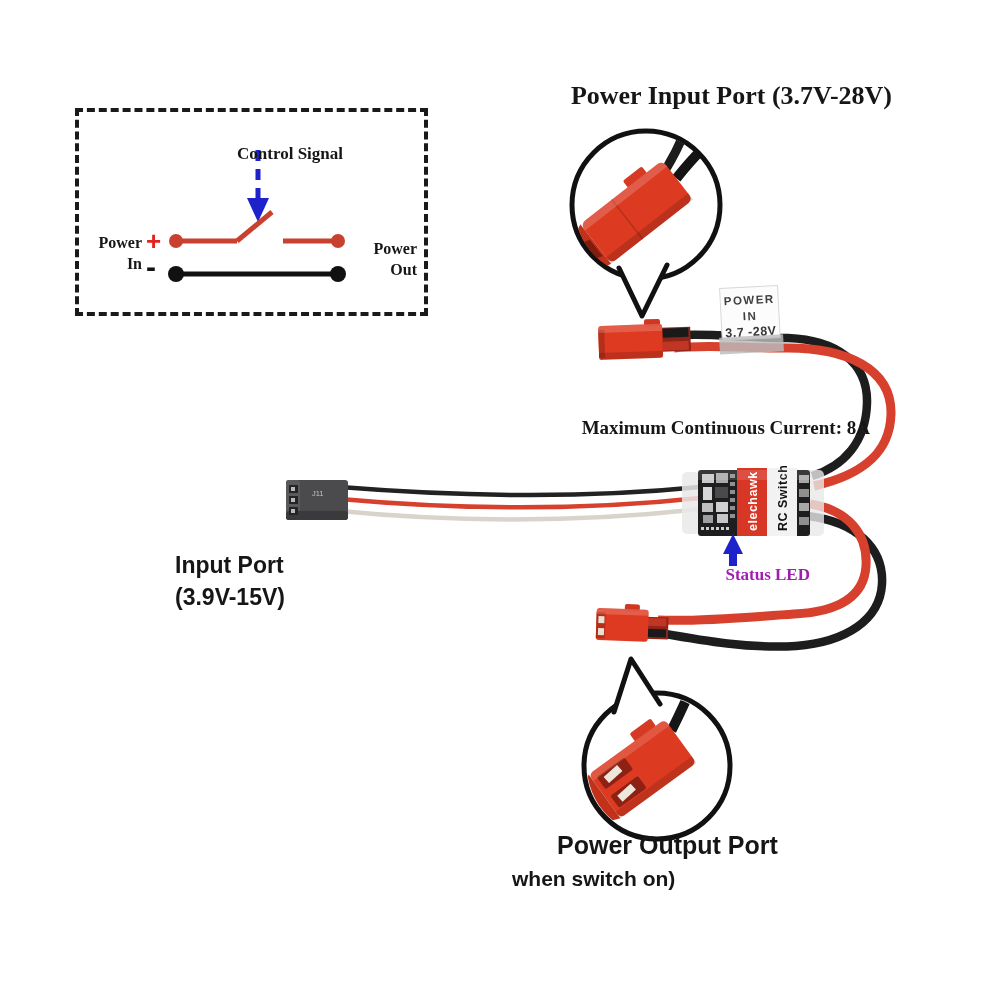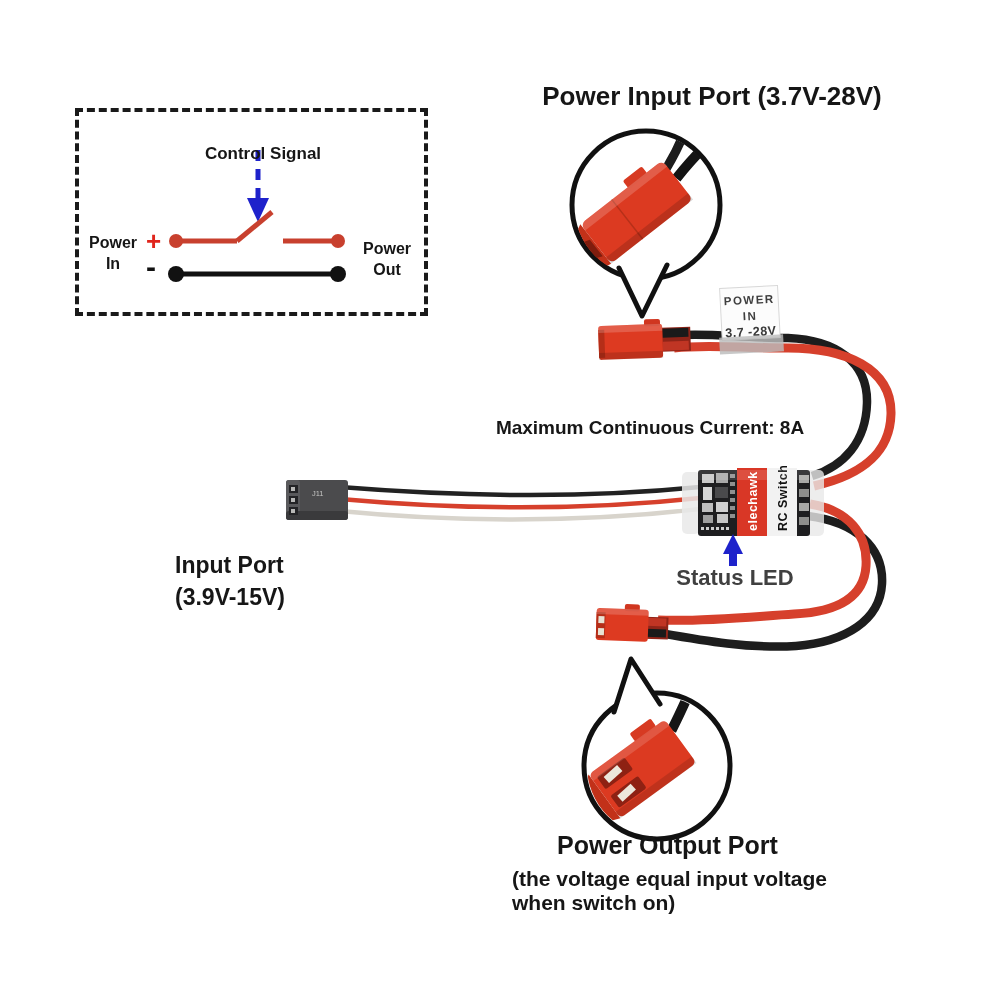--- a/index.html
+++ b/index.html
@@ -2,28 +2,28 @@
 <html><head>
 <meta charset="utf-8">
 <style>
   html,body{margin:0;padding:0;}
   body{
     width:1001px;height:1001px;position:relative;background:#ffffff;
     font-family:"Liberation Sans",sans-serif;overflow:hidden;color:#161616;
   }
   #canvas{position:absolute;left:0;top:0;}
   .lbl{position:absolute;font-weight:bold;color:#161616;white-space:nowrap;}
-  .center{text-align:center;}
+  .center{text-align:right;font-family:Liberation Serif, serif;}
   #inset-box{
     position:absolute;left:75px;top:108px;width:345px;height:200px;
     border:4px dashed #1a1a1a;background:transparent;
   }
   #title-top{left:532px;top:81px;width:360px;font-size:26px;}
   #max-current{left:430px;top:417px;width:440px;font-size:19px;}
-  #status-led{left:660px;top:565px;width:150px;font-size:22px;color:#404040;}
+  #status-led{left:660px;top:565px;width:150px;font-size:17px;color:#a21caf;}
   #receiver-port{left:175px;top:549px;font-size:23px;line-height:32px;}
   #output-title{left:517px;top:831px;font-size:25px;margin-left:40px;}
   #output-note{left:512px;top:867px;font-size:21px;line-height:24px;}
   #control-signal{left:183px;top:144px;width:160px;font-size:17px;}
   #plus-sign{left:146px;top:226px;font-size:26px;color:#e0251c;}
   #minus-sign{left:146px;top:250px;font-size:30px;color:#111;}
   #power-in-lbl{left:84px;top:232px;width:58px;font-size:16px;line-height:21px;}
   #power-out-lbl{left:357px;top:238px;width:60px;font-size:16px;line-height:21px;}
   svg text{font-family:"Liberation Sans",sans-serif;}
 </style>
@@ -214,15 +214,14 @@
 <div class="lbl center" id="max-current">Maximum Continuous Current: 8A</div>
 <div class="lbl center" id="status-led">Status LED</div>
 
 <div class="lbl" id="receiver-port">
   <div>Input Port</div>
   <div>(3.9V-15V)</div>
 </div>
 
 <div class="lbl" id="output-title">Power Output Port</div>
 <div class="lbl" id="output-note">
-  <div>(the voltage equal input voltage</div>
   <div>when switch on)</div>
 </div>
 
 </body></html>

